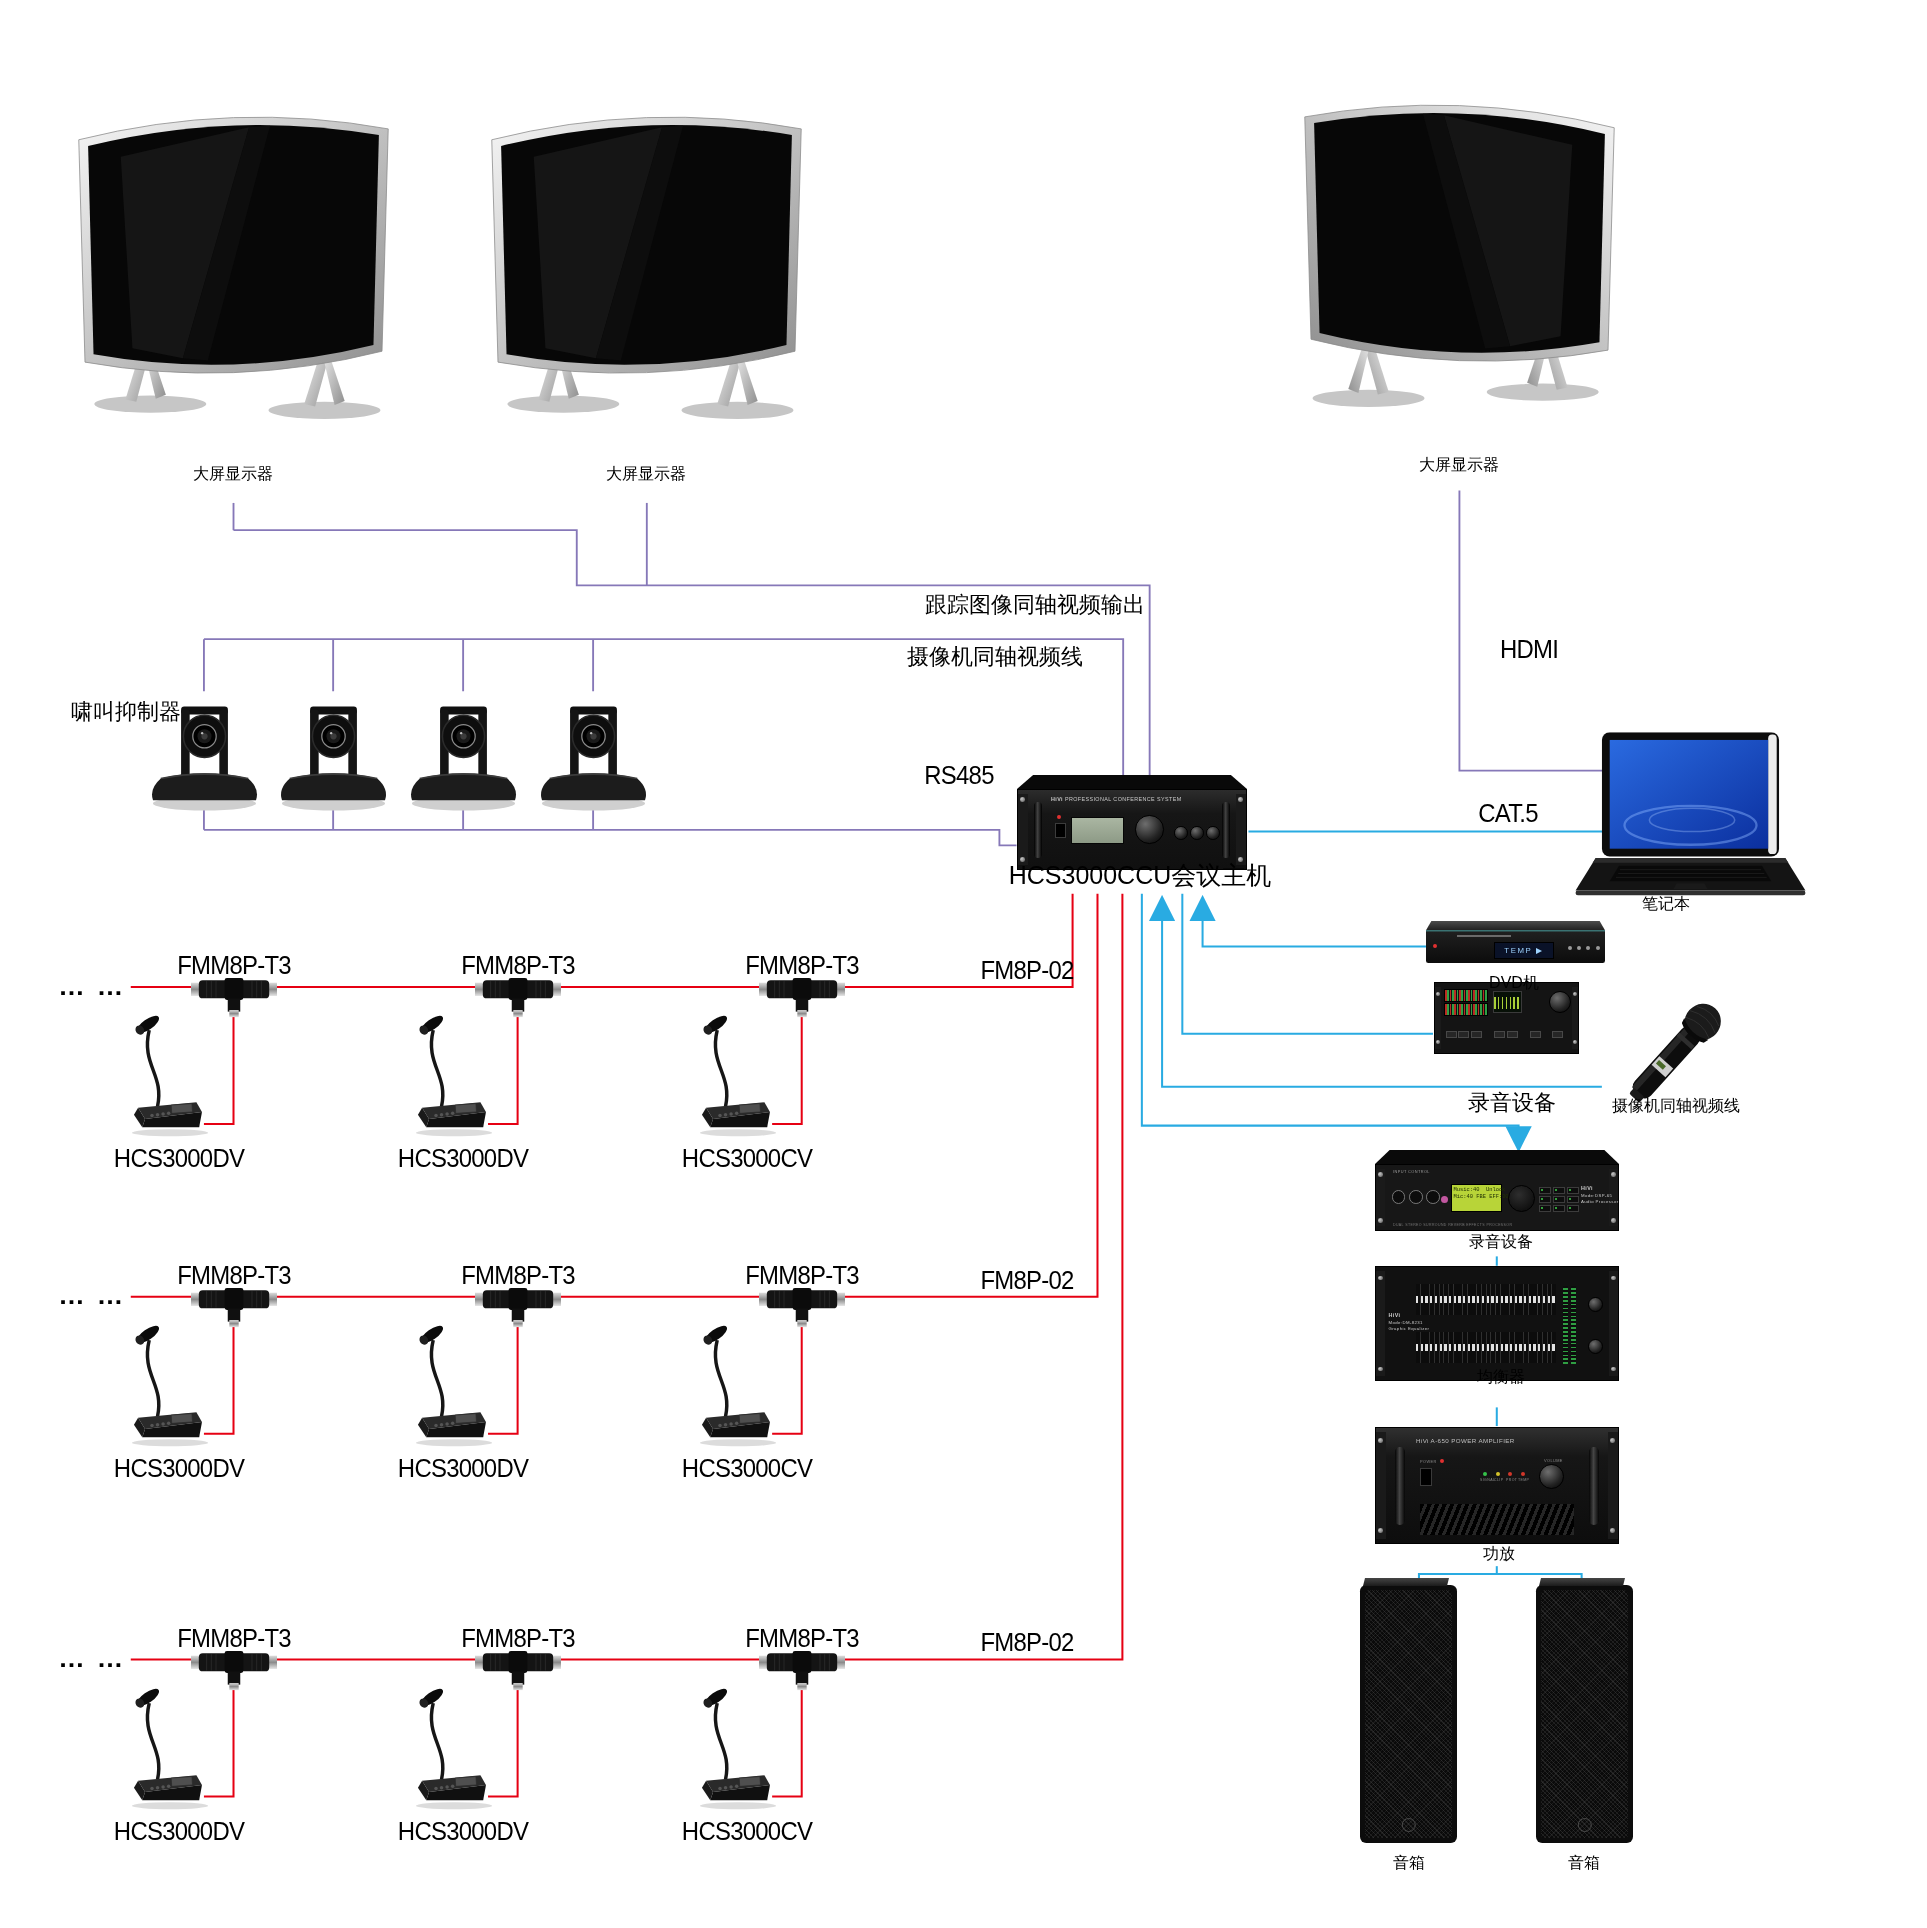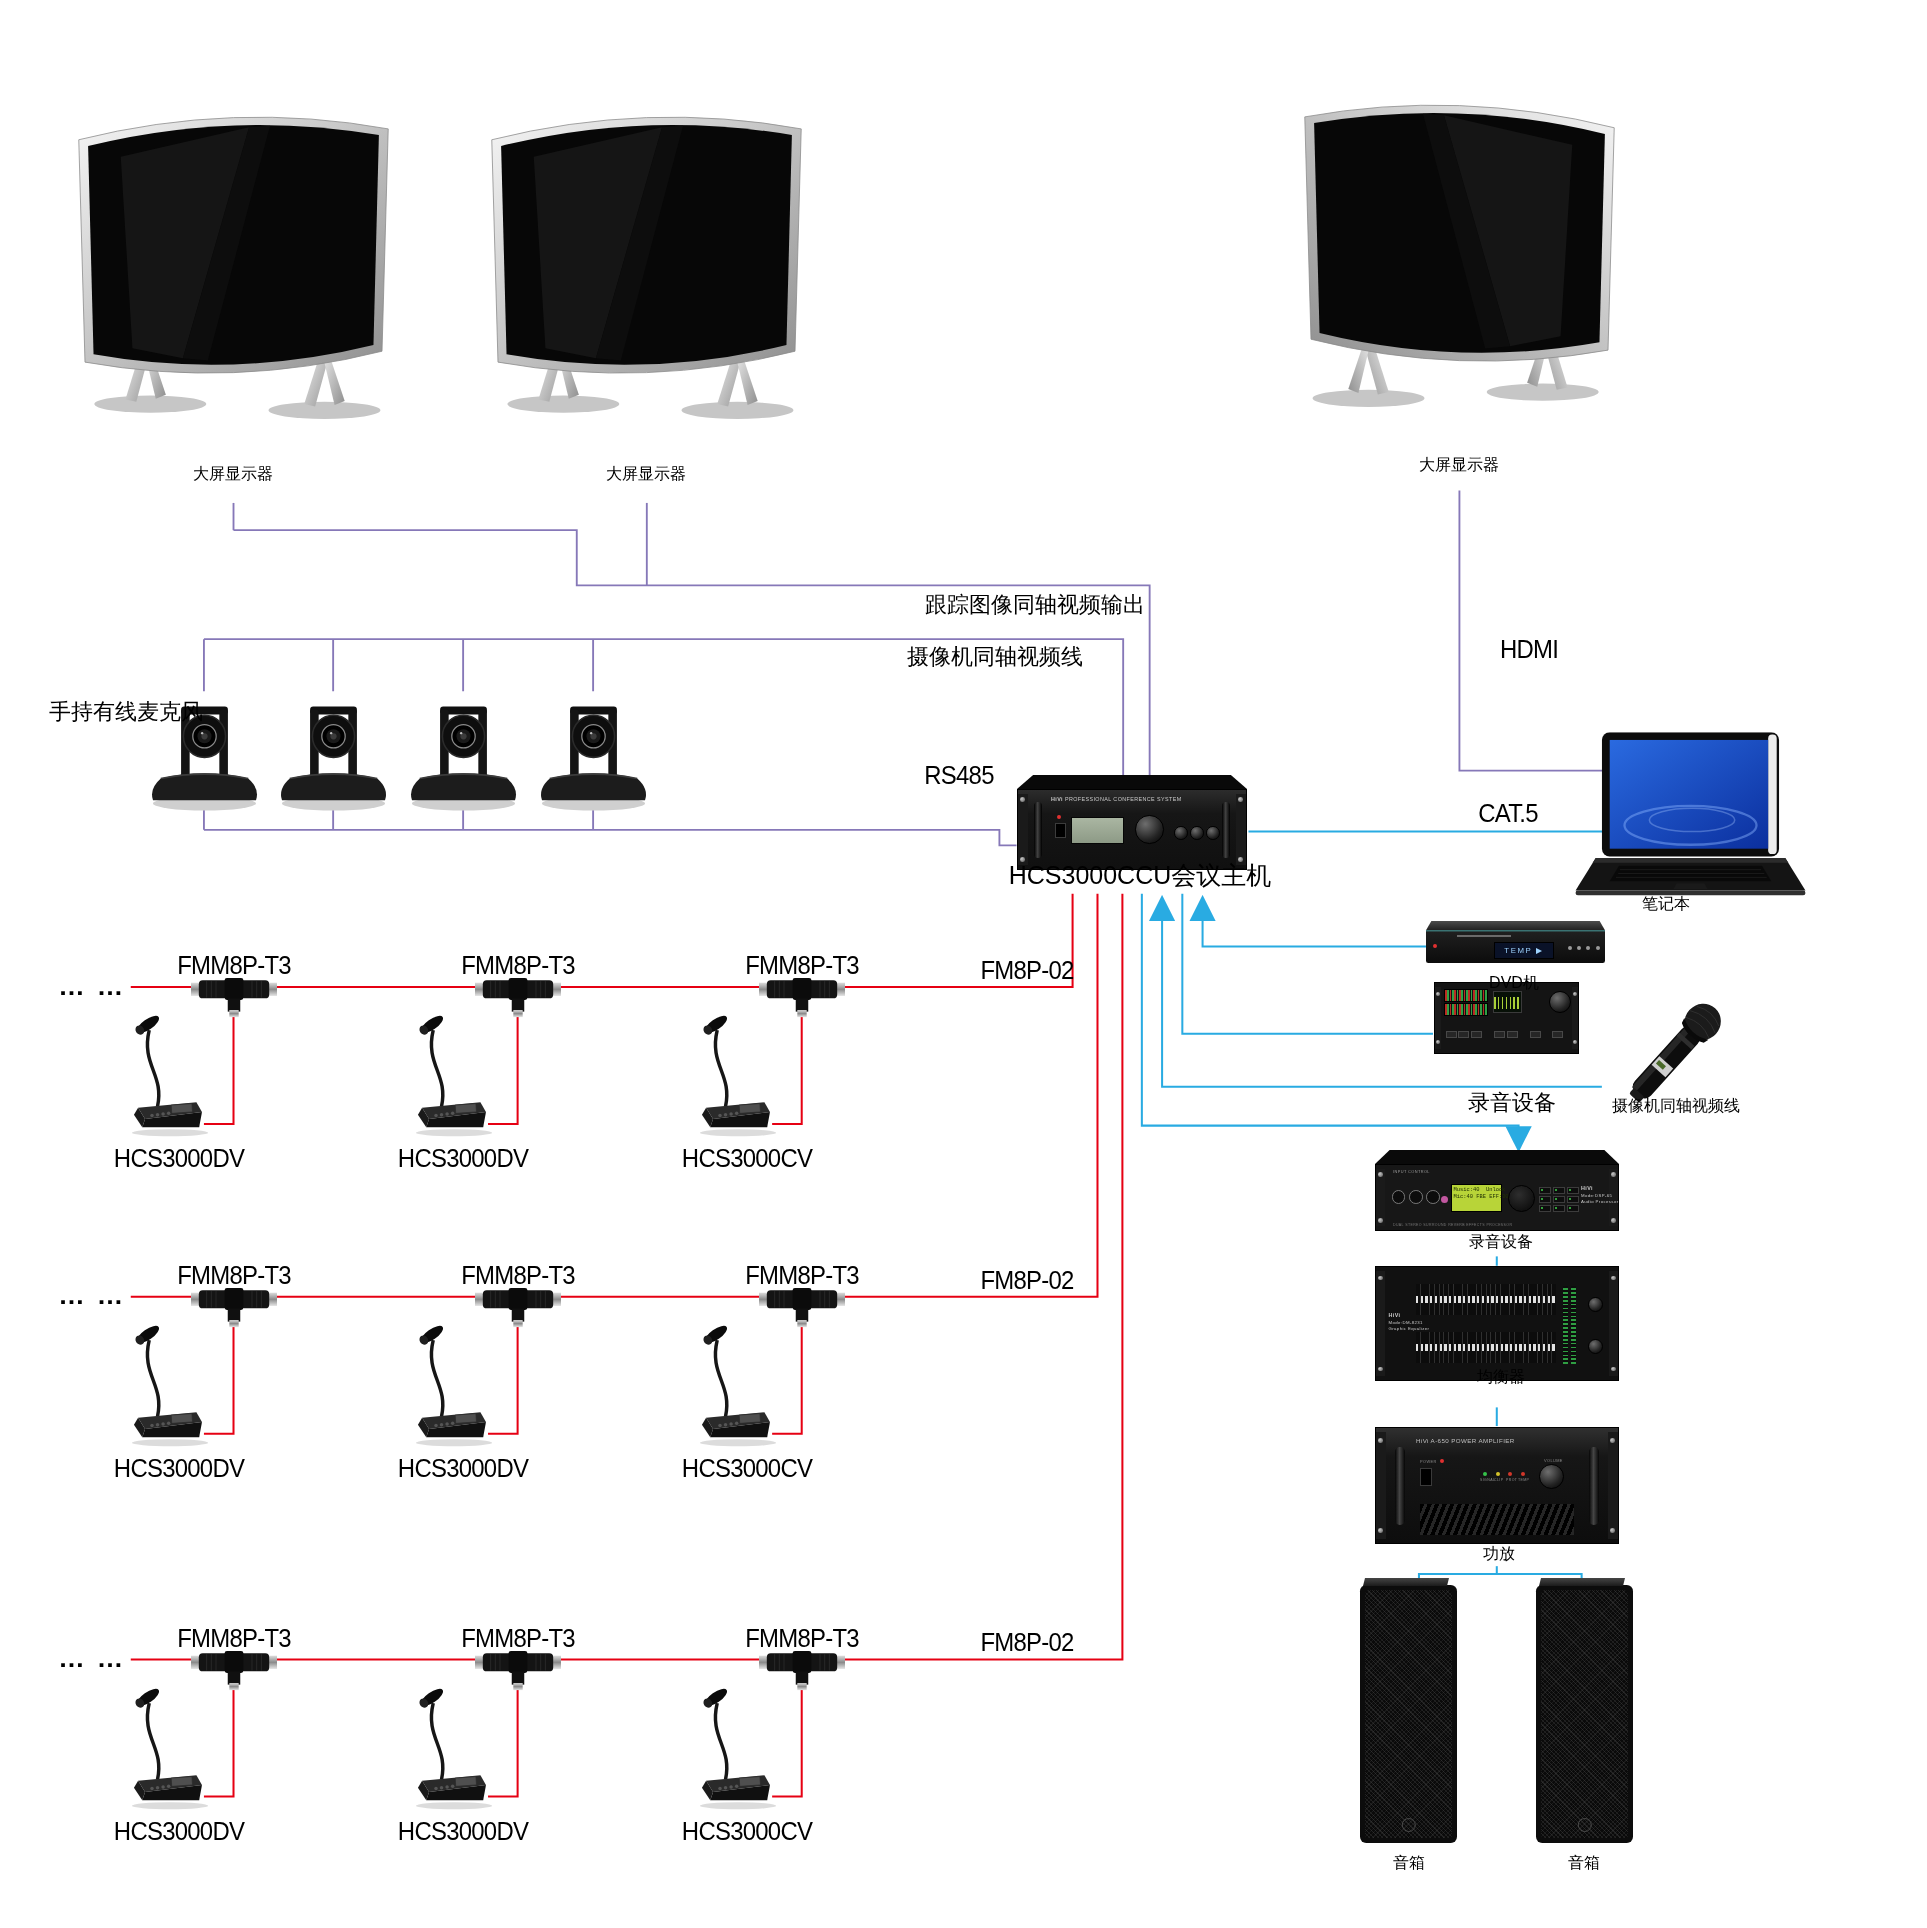--- a/index.html
+++ b/index.html
@@ -243,21 +243,21 @@
 <div class="lbl" style="left:233px;top:465px">大屏显示器</div>
 <div class="lbl" style="left:646px;top:465px">大屏显示器</div>
 <div class="lbl" style="left:1459px;top:456px">大屏显示器</div>
 
 <div class="lbl s28" style="left:1035px;top:592px">跟踪图像同轴视频输出</div>
 <div class="lbl s28" style="left:995px;top:644px">摄像机同轴视频线</div>
 <div class="lbl cond" style="left:959px;top:761px">RS485</div>
 <div class="lbl cond" style="left:1529px;top:635px">HDMI</div>
 <div class="lbl cond" style="left:1508px;top:799px">CAT.5</div>
 
-<div class="lbl s28" style="left:126px;top:699px">手持有线麦克风</div>
+<div class="lbl s28" style="left:126px;top:699px">啸叫抑制器</div>
 <svg class="node" style="left:142px;top:691px" width="125" height="121" viewBox="0 0 160 155">
       <use href="#cam"></use>
     </svg>
 <svg class="node" style="left:271px;top:691px" width="125" height="121" viewBox="0 0 160 155">
       <use href="#cam"></use>
     </svg>
 <svg class="node" style="left:401px;top:691px" width="125" height="121" viewBox="0 0 160 155">
       <use href="#cam"></use>
     </svg>
 <svg class="node" style="left:531px;top:691px" width="125" height="121" viewBox="0 0 160 155">

